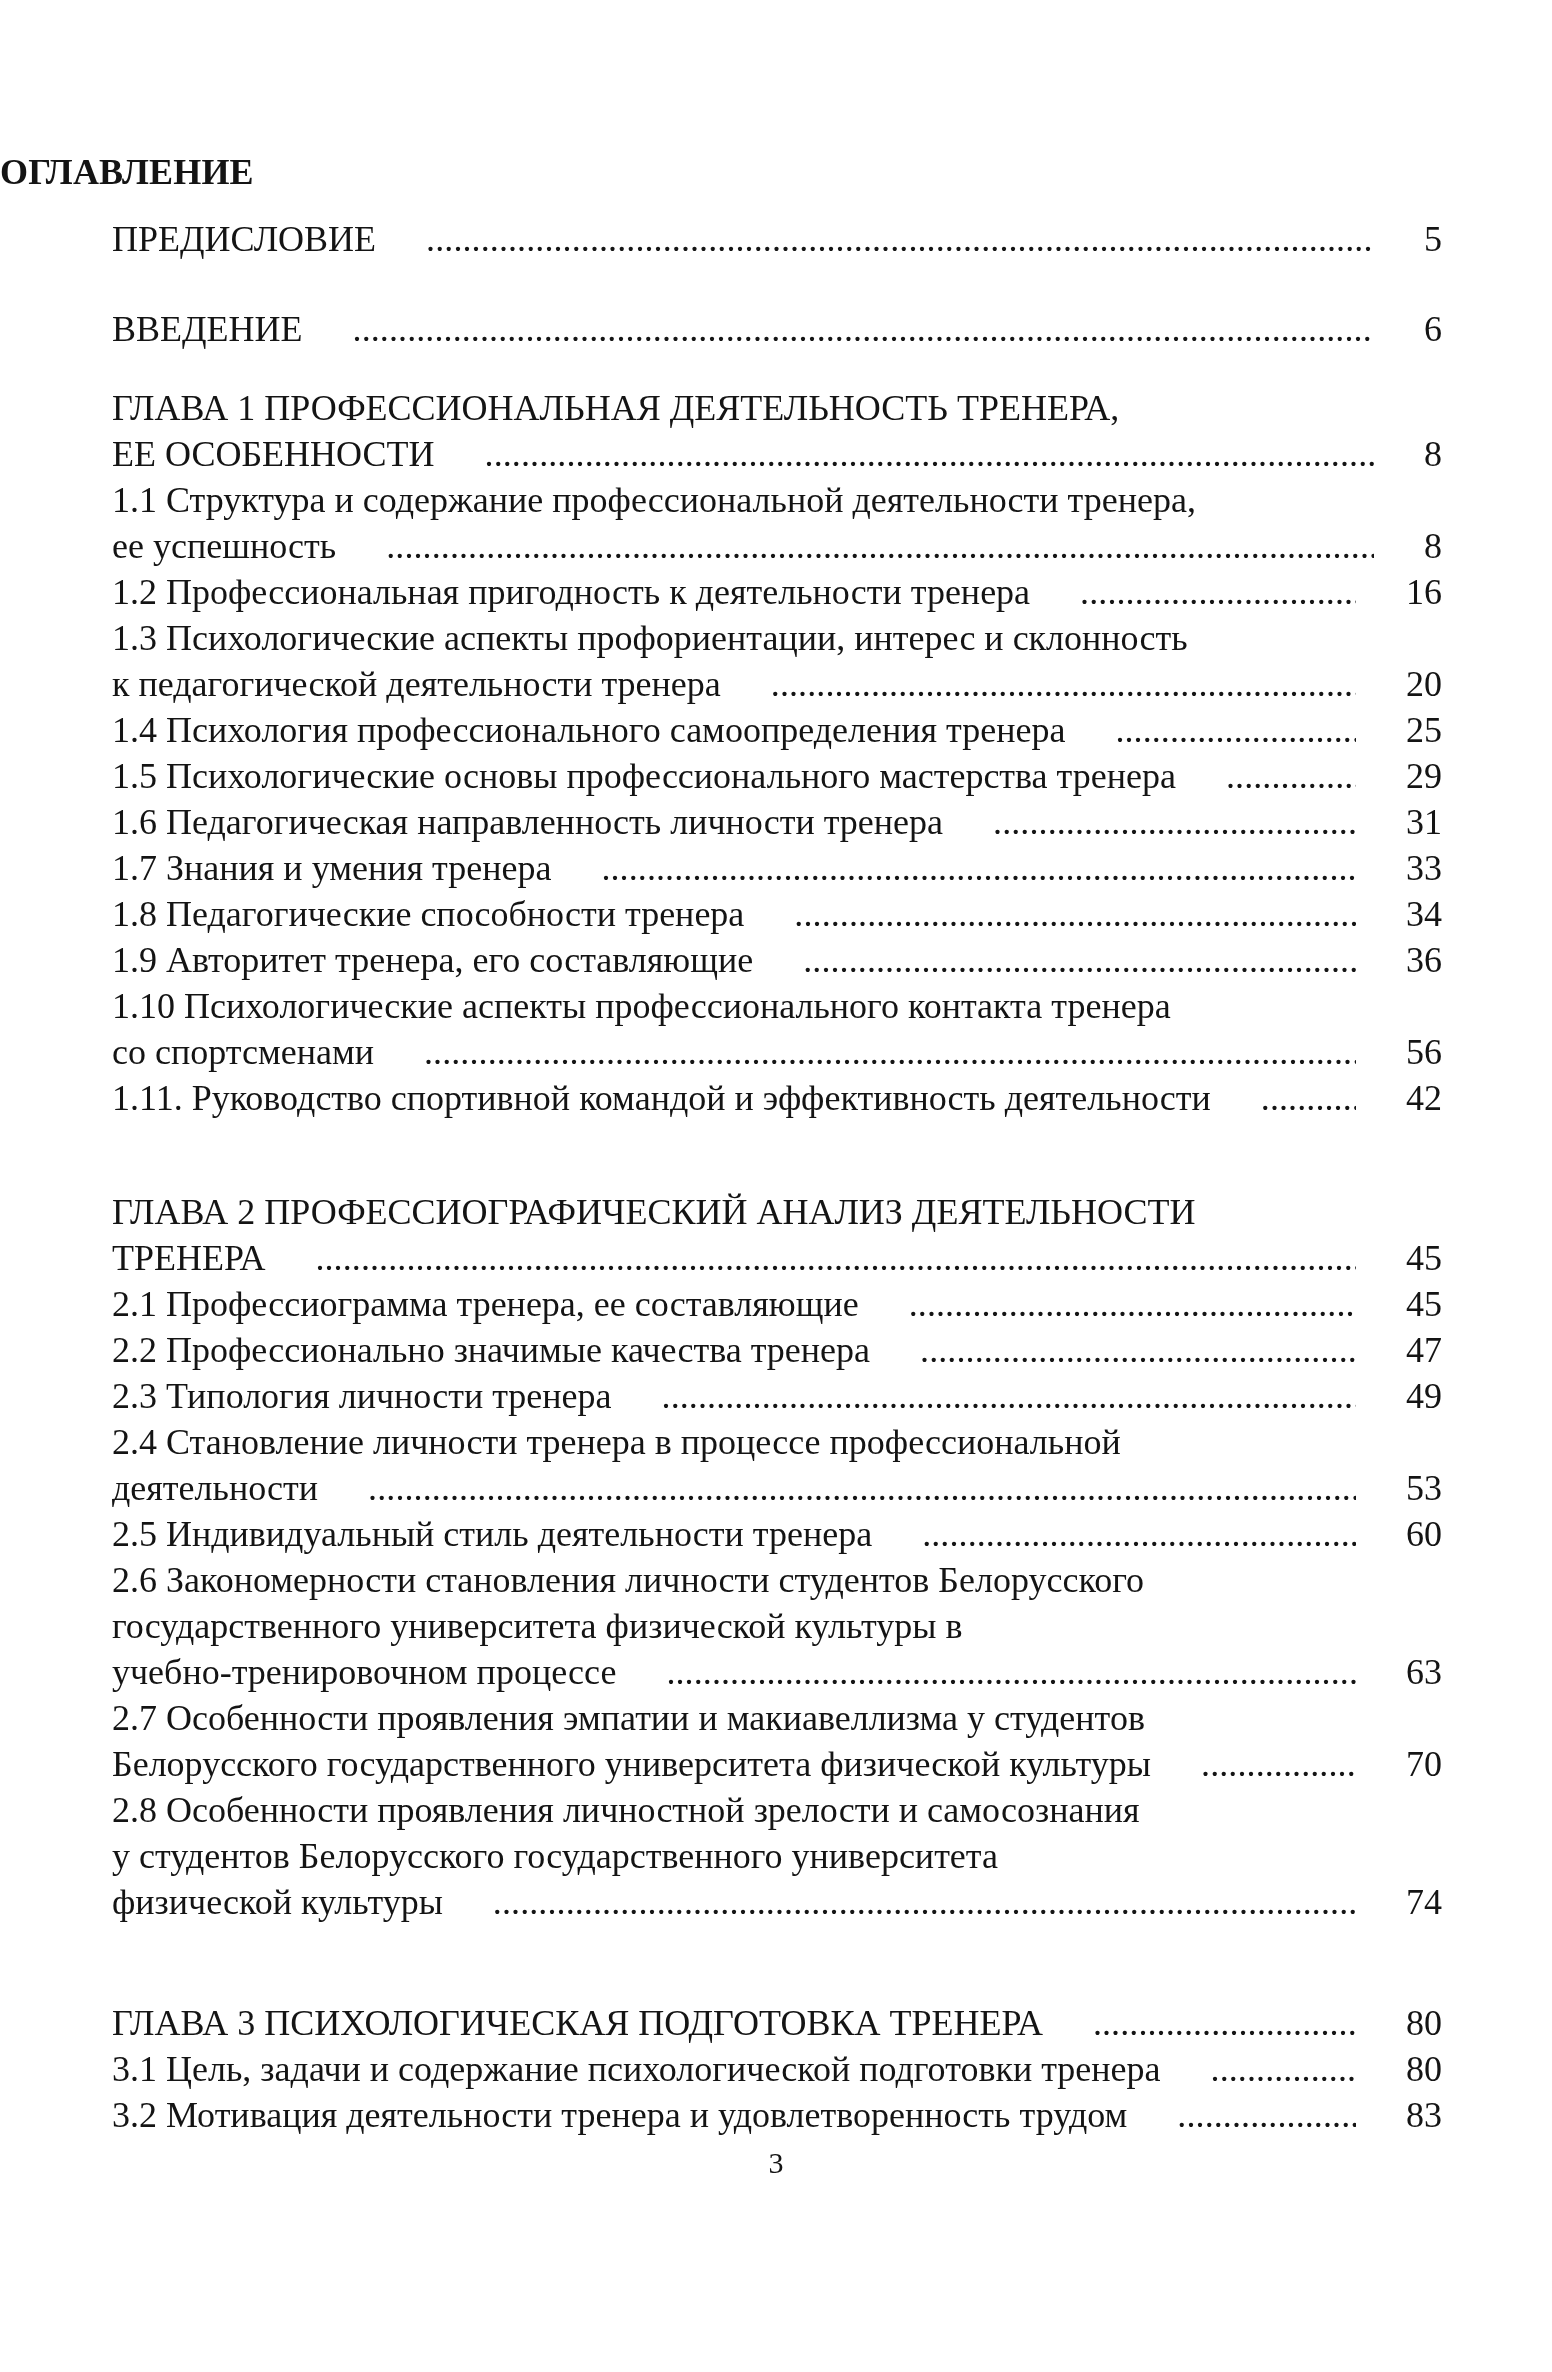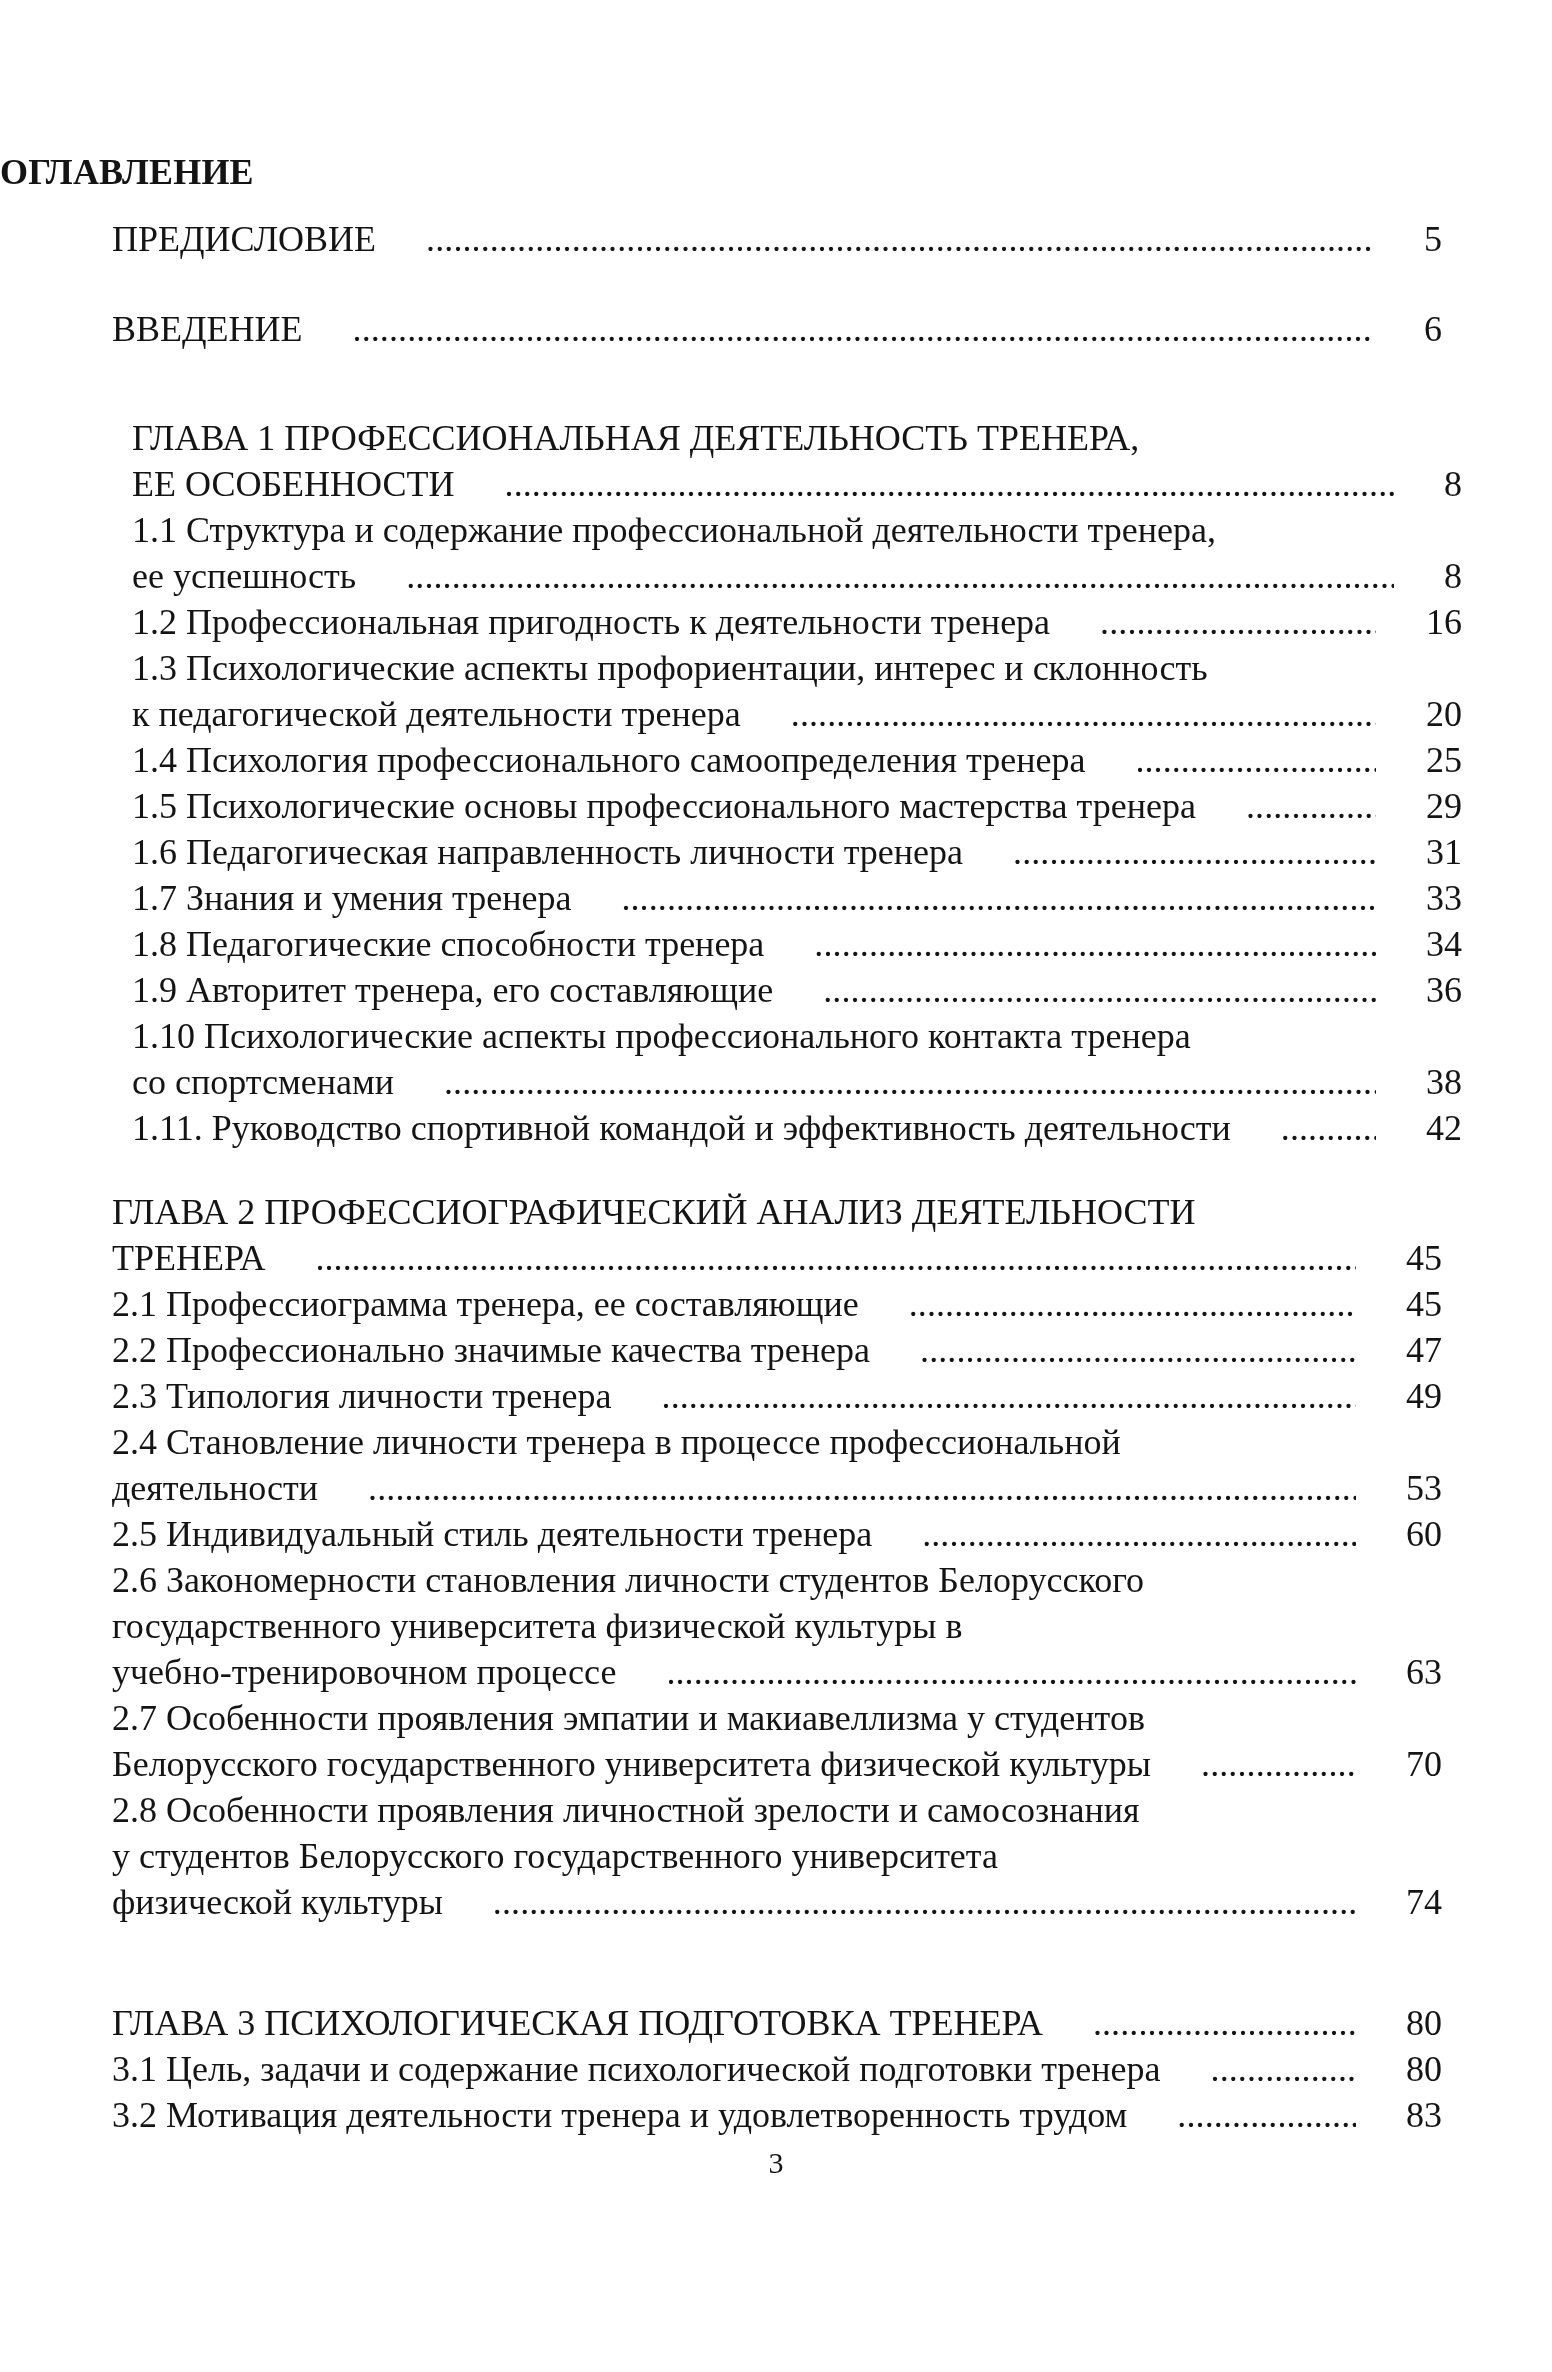--- a/index.html
+++ b/index.html
@@ -49,21 +49,21 @@
       </div>
       <div class="section" style="top: 306px;">
         <div class="entry">
           <div class="line">
             <span class="txt">ВВЕДЕНИЕ </span>
             <span class="leader">....................................................................................................................................................................................................................................................................</span>
             <span class="pg">6</span>
           </div>
         </div>
       </div>
-      <div class="section" style="top: 415px; margin-left: 20px;">
+      <div class="section" style="top: 385px;">
         <div class="entry">
           <div class="line">
             <span class="txt">ГЛАВА 1 ПРОФЕССИОНАЛЬНАЯ ДЕЯТЕЛЬНОСТЬ ТРЕНЕРА,</span>
           </div>
           <div class="line">
             <span class="txt">ЕЕ ОСОБЕННОСТИ</span>
             <span class="leader">....................................................................................................................................................................................................................................................................</span>
             <span class="pg">8</span>
           </div>
         </div>
@@ -136,21 +136,21 @@
             <span class="pg">36</span>
           </div>
         </div>
         <div class="entry">
           <div class="line">
             <span class="txt">1.10 Психологические аспекты профессионального контакта тренера</span>
           </div>
           <div class="line">
             <span class="txt">со спортсменами </span>
             <span class="leader">....................................................................................................................................................................................................................................................................</span>
-            <span class="pg">38</span>
+            <span class="pg">56</span>
           </div>
         </div>
         <div class="entry">
           <div class="line">
             <span class="txt">1.11. Руководство спортивной командой и эффективность деятельности </span>
             <span class="leader">....................................................................................................................................................................................................................................................................</span>
             <span class="pg">42</span>
           </div>
         </div>
       </div>

